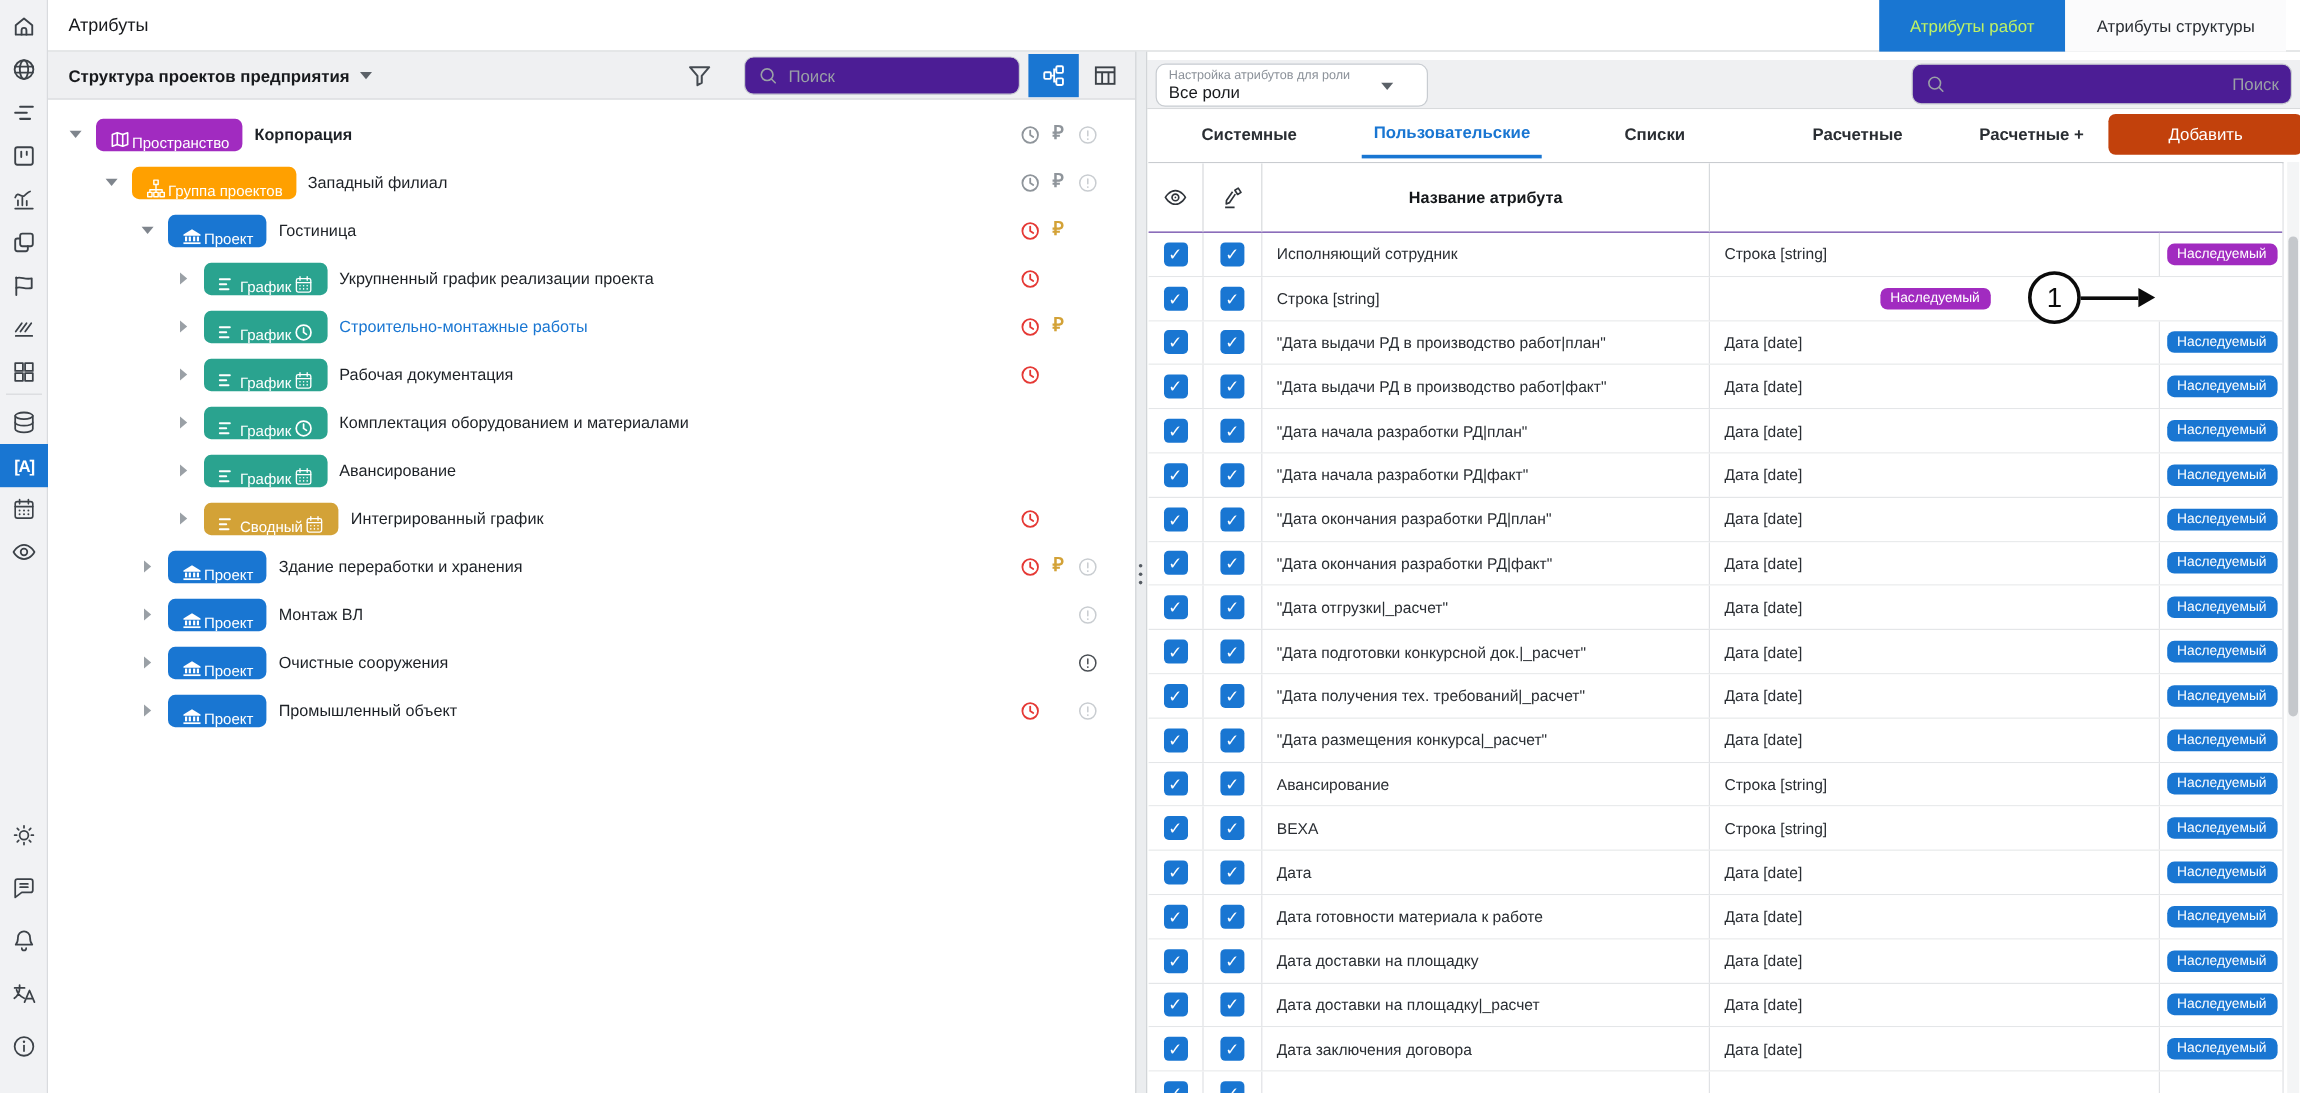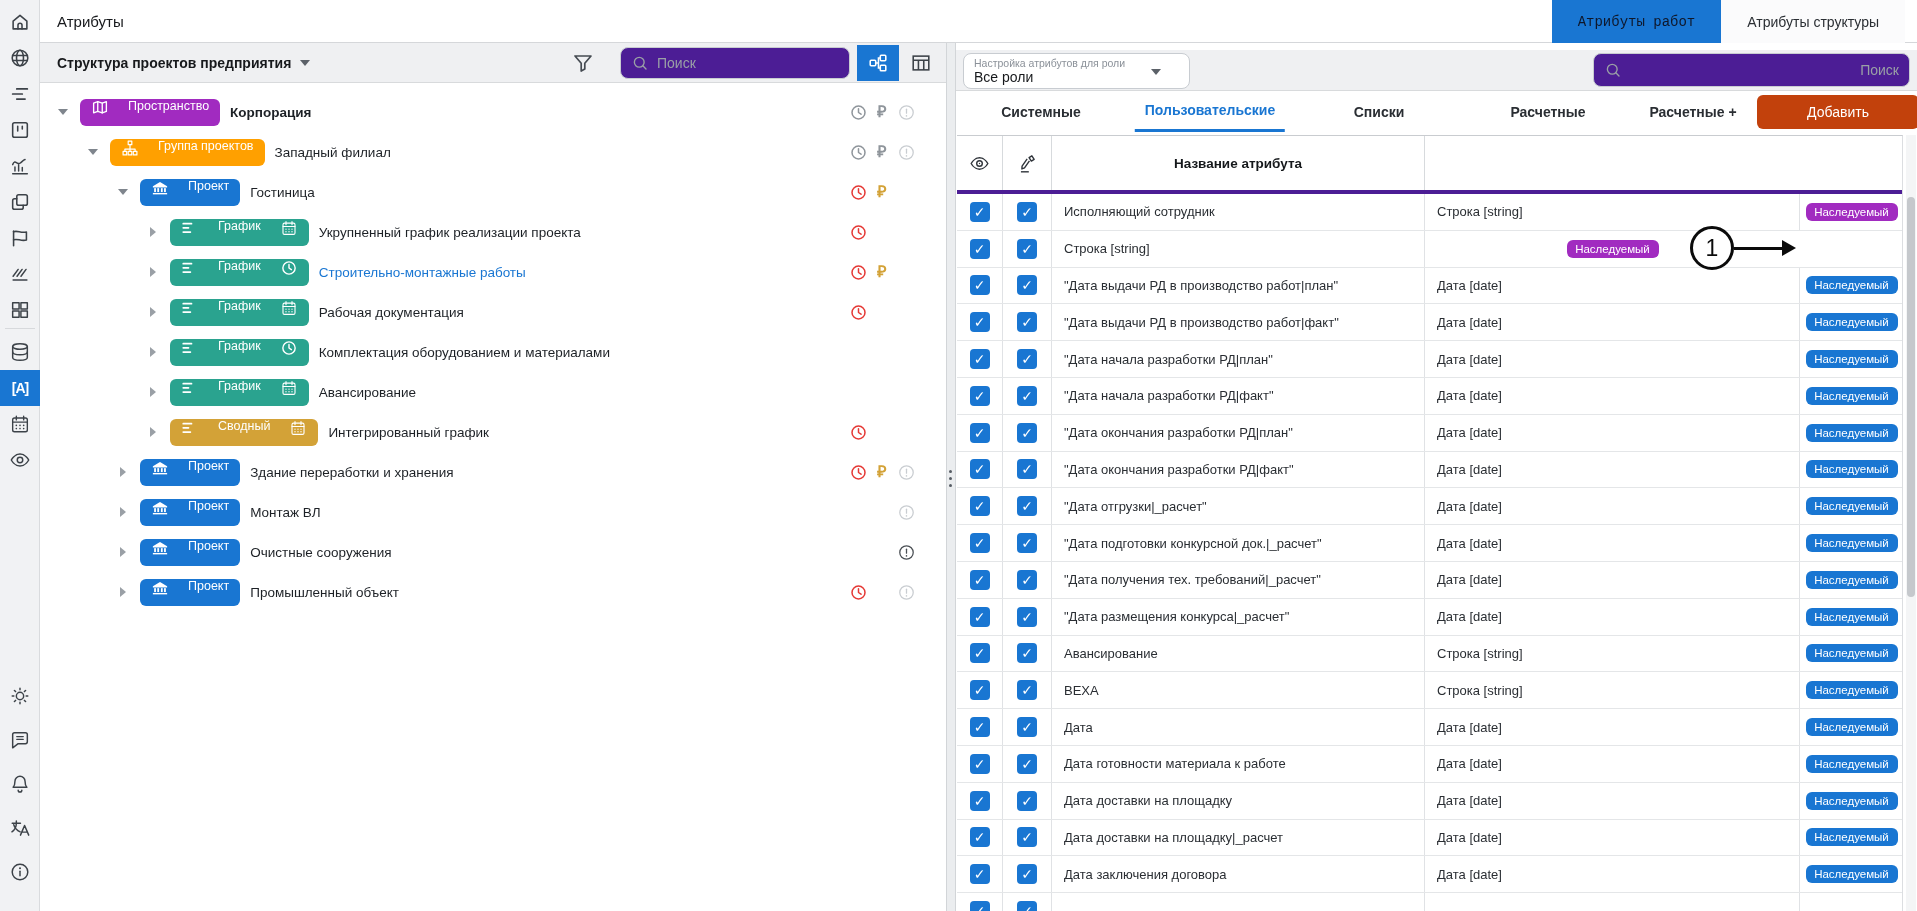--- a/index.html
+++ b/index.html
@@ -17,21 +17,21 @@
   .a-glyph { font-size:14px; font-weight:bold; letter-spacing:-1px; }
 
   
   #topbar { position:absolute; left:40px; top:0; width:1877px; height:43px;
     background:#fff; border-bottom:1px solid #d5d7da; z-index:4; }
   #page-title { position:absolute; left:17px; top:0; height:43px; display:flex;
     align-items:center; font-size:15px; color:#17191c; }
   #top-tabs { position:absolute; right:12px; top:0; height:43px; display:flex; }
   .top-tab { height:43px; display:flex; align-items:center; justify-content:center;
     padding:0 26px; font-size:14px; color:#2a2e33; background:#fbfbfc; cursor:pointer; }
-  .top-tab.active { background:#1976d2; color:#0f172a;font-family:Liberation Mono, monospace; }
+  .top-tab.active { background:#1976d2; color:#bef264; }
 
   
   #treepanel { position:absolute; left:40px; top:43px; width:906px; height:868px; background:#fff; }
   #tree-toolbar { position:absolute; left:0; top:0; width:906px; height:40px;
     background:#eff0f2; border-bottom:1px solid #d8dadc; }
   #tree-selector { position:absolute; left:17px; top:0; height:40px; display:flex;
     align-items:center; gap:9px; font-size:14px; font-weight:bold; color:#17191c; cursor:pointer; }
   .tri-down { width:0; height:0; border-left:5px solid transparent; border-right:5px solid transparent;
     border-top:6px solid #5b6168; }
   #filter-btn { position:absolute; left:531px; top:8px; width:24px; height:24px; color:#454b52; cursor:pointer; }
@@ -47,22 +47,22 @@
     color:#3c4248; display:flex; align-items:center; justify-content:center; cursor:pointer; }
   #view-tree-btn svg, #view-table-btn svg { width:22px; height:22px; }
 
   #tree { position:absolute; left:0; top:41px; width:906px; height:827px; padding-top:8px; overflow:hidden; }
   .tnode { position:relative; height:40px; display:flex; align-items:center; cursor:pointer; }
   .caret { width:12px; flex:none; display:flex; justify-content:center; }
   .caret-exp { width:0;height:0;border-left:5px solid transparent;border-right:5px solid transparent;
     border-top:6px solid #7f858d; }
   .caret-col { width:0;height:0;border-top:5px solid transparent;border-bottom:5px solid transparent;
     border-left:6px solid #9aa0a6; }
-  .tbadge { margin-left:11px; height:27px; border-radius:6px; display:flex; align-items:flex-start;
-    padding:0 11px; gap:19px; color:#fff; font-size:12.5px; flex:none; }
+  .tbadge { margin-left:11px; height:27px; border-radius:6px; display:flex; align-items:flex-end;
+    padding:0 11px; gap:1px; color:#fff; font-size:12.5px; flex:none; }
   .tbadge svg { width:18px; height:18px; flex:none; }
   .tname { margin-left:10px; font-size:13.5px; color:#1d2126; white-space:nowrap; }
   .tname.bold { font-weight:bold; }
   .tname.sel { color:#1976d2; }
   .tstatus { position:absolute; right:28px; top:0; height:40px; display:flex; align-items:center; }
   .slot { width:24px; height:20px; display:flex; align-items:center; justify-content:center; }
   .slot svg { width:19px; height:19px; }
   .rub { font-size:16px; font-weight:bold; line-height:1; }
 
   
@@ -85,21 +85,21 @@
   #attr-tabs { position:absolute; left:0; top:41px; width:961px; height:44px; background:#fff; }
   .attr-tab { position:absolute; top:0; height:41px; transform:translateX(-50%); display:flex;
     align-items:center; padding:0 10px; font-size:14px; font-weight:bold; color:#2a2e33; cursor:pointer; }
   .attr-tab.active { color:#1976d2; border-bottom:3px solid #1976d2; }
   #add-btn { position:absolute; left:801px; top:4px; width:162px; height:34px; background:#c2410c;
     color:#fff; border:none; border-radius:6px; font-size:14px; font-family:inherit; cursor:pointer; }
 
   #attr-table { position:absolute; left:1px; top:85px; width:946px; height:783px;
     border-top:1px solid #c9ccd0; border-right:1px solid #dcdee1; overflow:hidden; }
   .trow { display:grid; grid-template-columns:46px 49px 373px 375px 103px; align-items:stretch; }
-  .thead { height:58px; border-bottom:4px solid #4c1d95; background:#fff; }
+  .thead { height:58px; border-bottom:1px solid #4c1d95; background:#fff; }
   .tbody-row { height:36.8px; border-bottom:1px solid #e4e6e8; background:#fff; }
   .cell { display:flex; align-items:center; border-right:1px solid #e0e2e5; overflow:hidden; }
   .cell:last-child { border-right:none; }
   .cell.center { justify-content:center; }
   .hcell { font-size:13.5px; font-weight:bold; color:#15181b; justify-content:center; border-right:1px solid #d7dadd; }
   .hcell svg { width:21px; height:21px; color:#2f343a; }
   .name-cell { padding-left:12px; font-size:13px; color:#2a2e33; }
   .type-cell { padding-left:12px; font-size:13px; color:#2a2e33; }
   .chk { width:20px; height:20px; border-radius:4px; background:#1976d2; color:#fff; display:flex;
     align-items:center; justify-content:center; font-size:14px; cursor:pointer; }

